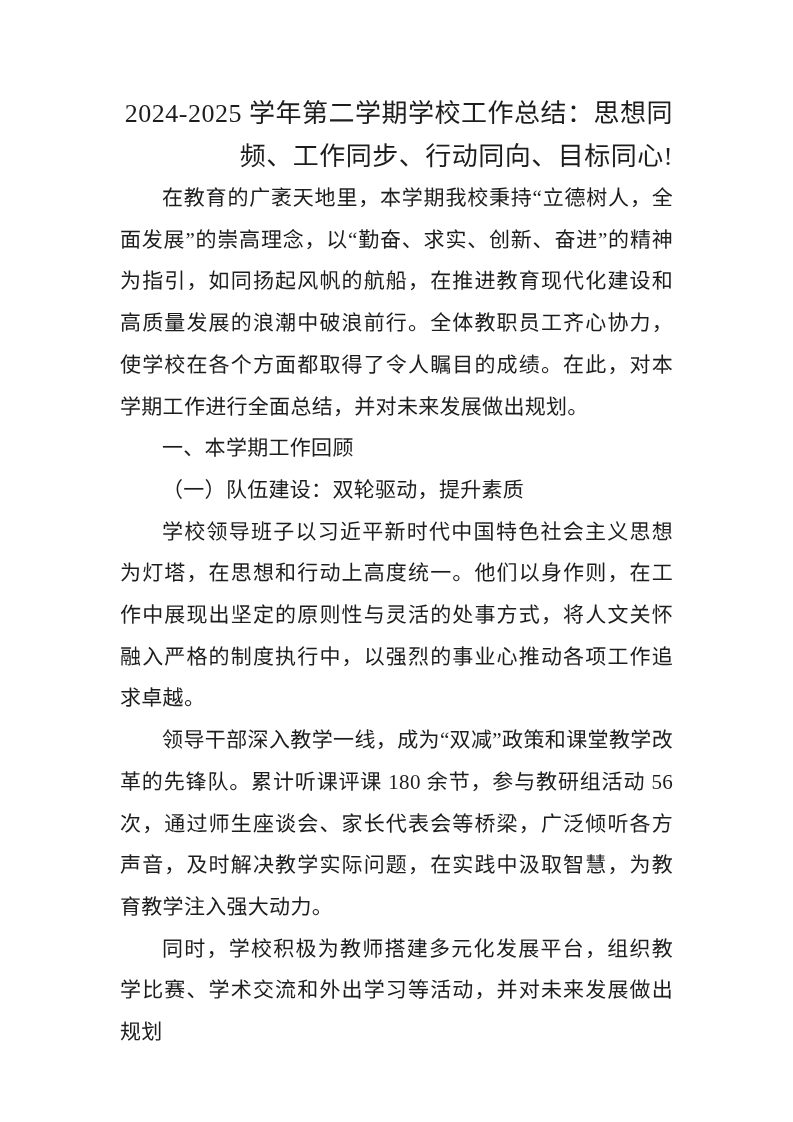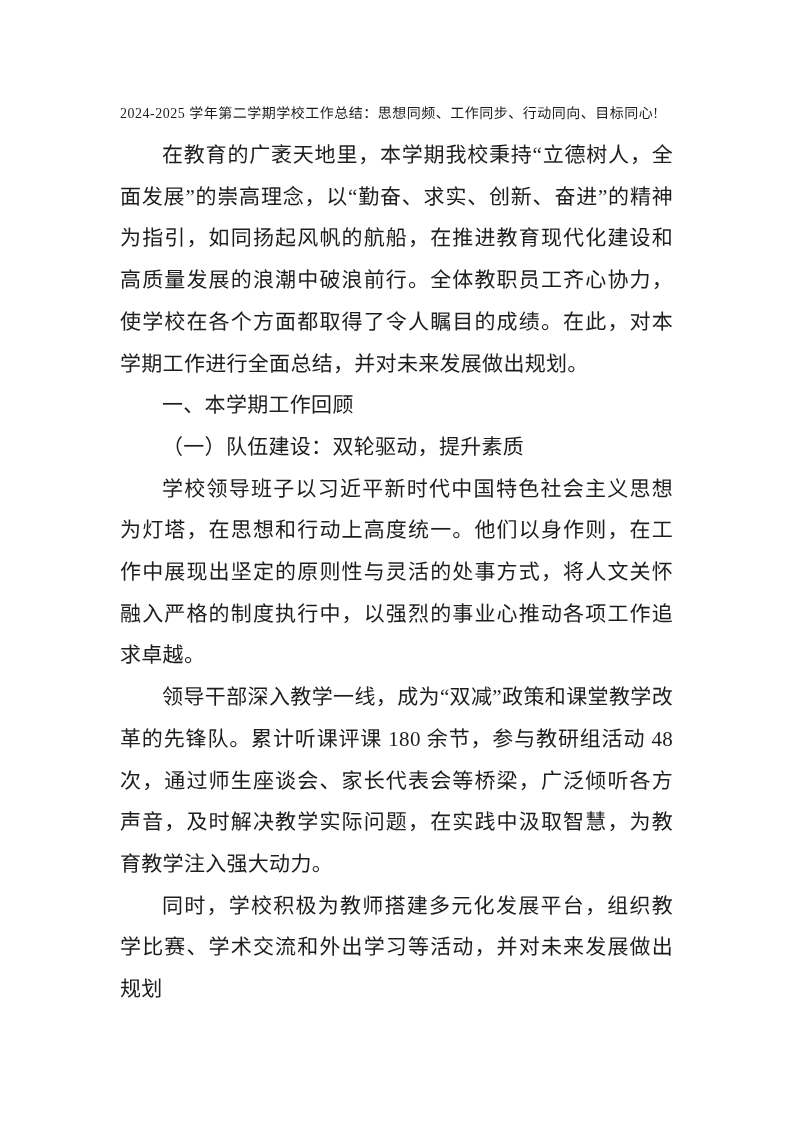--- a/index.html
+++ b/index.html
@@ -21,23 +21,23 @@
     color: #1d1d1d;
     font-family: "Liberation Serif", "DejaVu Serif", serif;
     font-size: 21px;
     line-height: 41.7px;
     text-align: justify;
     text-justify: inter-ideograph;
     word-wrap: break-word;
   }
   .doc-title {
     margin: 0;
-    font-size: 14px;
+    font-size: 26px;
     font-weight: normal;
-    text-align: left;
+    text-align: right;
     text-indent: 0;
     line-height: 43px;
     letter-spacing: 0.5px;
   }
   .block {
     margin: 0;
     text-indent: 2em;
     letter-spacing: 0.3px;
   }
   .heading {
@@ -58,17 +58,17 @@
 
   <p class="block">在教育的广袤天地里，本学期我校秉持“立德树人，全面发展”的崇高理念，以“勤奋、求实、创新、奋进”的精神为指引，如同扬起风帆的航船，在推进教育现代化建设和高质量发展的浪潮中破浪前行。全体教职员工齐心协力，使学校在各个方面都取得了令人瞩目的成绩。在此，对本学期工作进行全面总结，并对未来发展做出规划。</p>
 
   <h2 class="heading">一、本学期工作回顾</h2>
 
   <h3 class="heading">（一）队伍建设：双轮驱动，提升素质</h3>
 
 
   <p class="block">学校领导班子以习近平新时代中国特色社会主义思想为灯塔，在思想和行动上高度统一。他们以身作则，在工作中展现出坚定的原则性与灵活的处事方式，将人文关怀融入严格的制度执行中，以强烈的事业心推动各项工作追求卓越。</p>
 
-  <p class="block">领导干部深入教学一线，成为“双减”政策和课堂教学改革的先锋队。累计听课评课 180 余节，参与教研组活动 48 次，通过师生座谈会、家长代表会等桥梁，广泛倾听各方声音，及时解决教学实际问题，在实践中汲取智慧，为教育教学注入强大动力。</p>
+  <p class="block">领导干部深入教学一线，成为“双减”政策和课堂教学改革的先锋队。累计听课评课 180 余节，参与教研组活动 56 次，通过师生座谈会、家长代表会等桥梁，广泛倾听各方声音，及时解决教学实际问题，在实践中汲取智慧，为教育教学注入强大动力。</p>
 
   <p class="block">同时，学校积极为教师搭建多元化发展平台，组织教学比赛、学术交流和外出学习等活动，并对未来发展做出规划</p>
 
 </main>
 
 </body></html>

